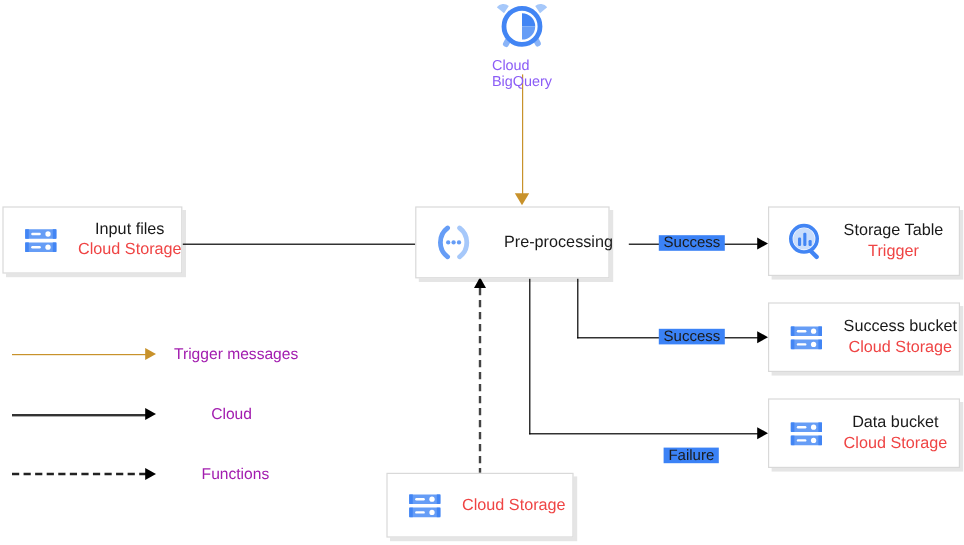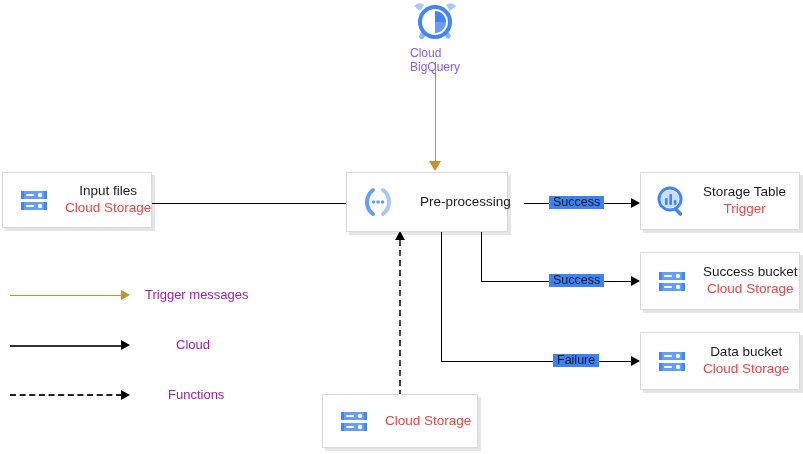--- a/index.html
+++ b/index.html
@@ -148,21 +148,21 @@
   <div class="edge-label" style="left:549px; top:196px;">Success</div>
 
   <div class="seg v" style="left:481px; top:232px; height:50px;"></div>
   <div class="seg h" style="left:481px; top:281px; width:151px;"></div>
   <div class="arrow right" style="left:631px; top:276px;"></div>
   <div class="edge-label" style="left:549px; top:274px;">Success</div>
 
   <div class="seg v" style="left:441px; top:232px; height:130px;"></div>
   <div class="seg h" style="left:441px; top:361px; width:191px;"></div>
   <div class="arrow right" style="left:631px; top:356px;"></div>
-  <div class="edge-label" style="left:553px; top:354px;">Failure</div>
+  <div class="edge-label" style="left:553px; top:373px;">Failure</div>
 
   <div class="dashed-v" style="left:399px; top:240px; height:156px;"></div>
   <div class="arrow up" style="left:395px; top:231px;"></div>
 
   <div class="icon-node" style="left:400px; top:2px; width:70px;">
     <span style="display:block;">
       <svg width="48" height="40" viewBox="0 0 48 40" aria-hidden="true">
 
         <path d="M9 9 L3 4 A7 7 0 0 1 13 3 Z" fill="#a6c8fa"></path>
         <path d="M39 9 L45 4 A7 7 0 0 0 35 3 Z" fill="#a6c8fa"></path>

